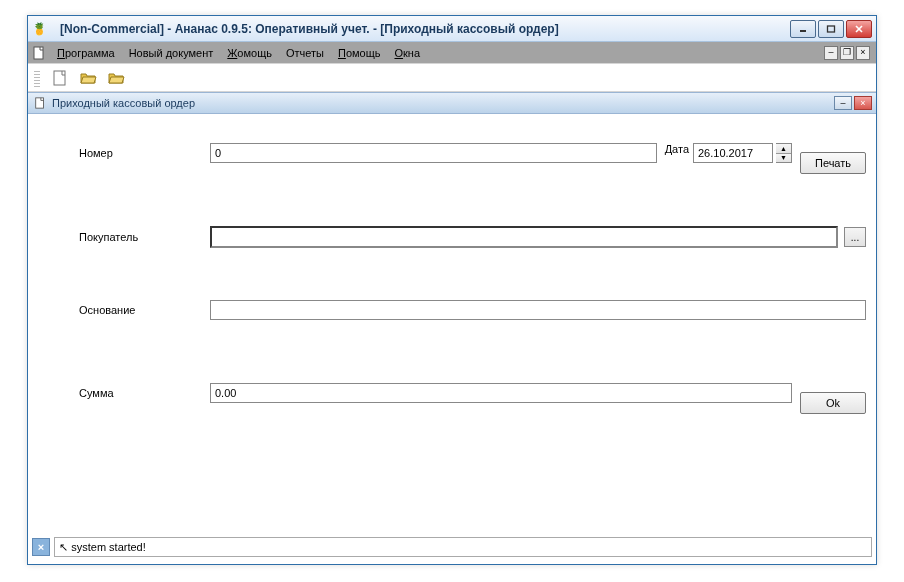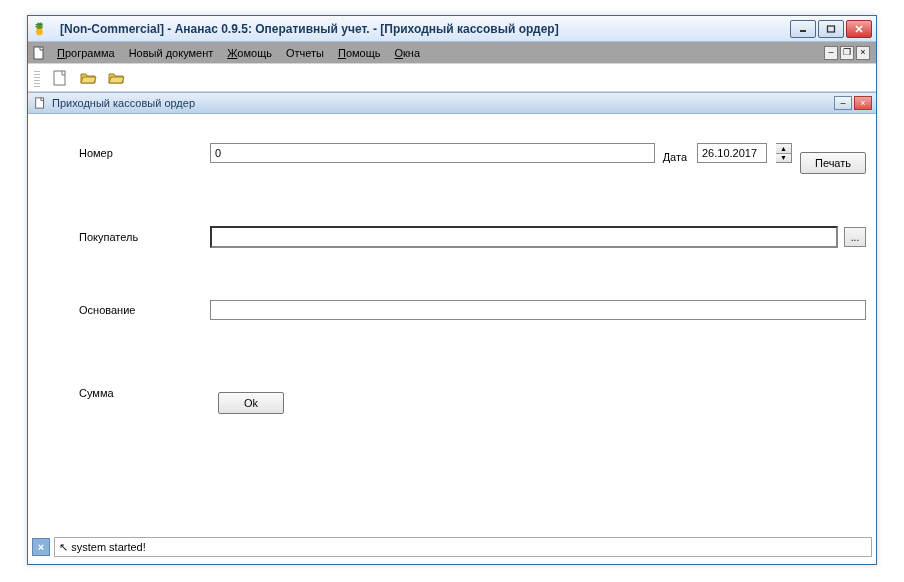--- a/index.html
+++ b/index.html
@@ -133,22 +133,22 @@
   margin-left: 37px;
 }
 .form-input {
   border: 1px solid #888;
   background: #fff;
   height: 20px;
   padding: 1px 4px;
   font: inherit;
 }
 .num-input { flex: 1; }
-.date-wrap { display: flex; align-items: flex-end; gap: 10px; margin-left: 8px; }
-.date-input { width: 70px; }
+.date-wrap { display: flex; align-items: flex-start; gap: 4px; margin-left: 8px; }
+.date-input { width: 80px; }
 .spin {
   width: 16px; height: 20px;
   display: flex; flex-direction: column;
   border: 1px solid #888; border-left: none;
   margin-left: -1px;
 }
 .spin div { flex:1; background:linear-gradient(#f6f6f6,#e3e3e3); display:flex; align-items:center; justify-content:center; font-size:7px; border-bottom:1px solid #999;}
 .spin div:last-child{border-bottom:none;}
 .btn {
   height: 22px;
@@ -302,20 +302,21 @@
         <span class="browse-btn">...</span>
       </div>
 
       <div class="form-row">
         <span class="form-label">Основание</span>
         <input class="form-input basis-input" value="" style="">
       </div>
 
       <div class="form-row last">
         <span class="form-label">Сумма</span>
+        <input class="form-input sum-input" value="0.00" style="">
         <button class="btn">Ok</button>
       </div>
 
     </div>
   </div>
 
   <div class="statusbar">
     <span class="status-x">×</span>
     <div class="status-msg">
       <span class="ic">↖</span>

